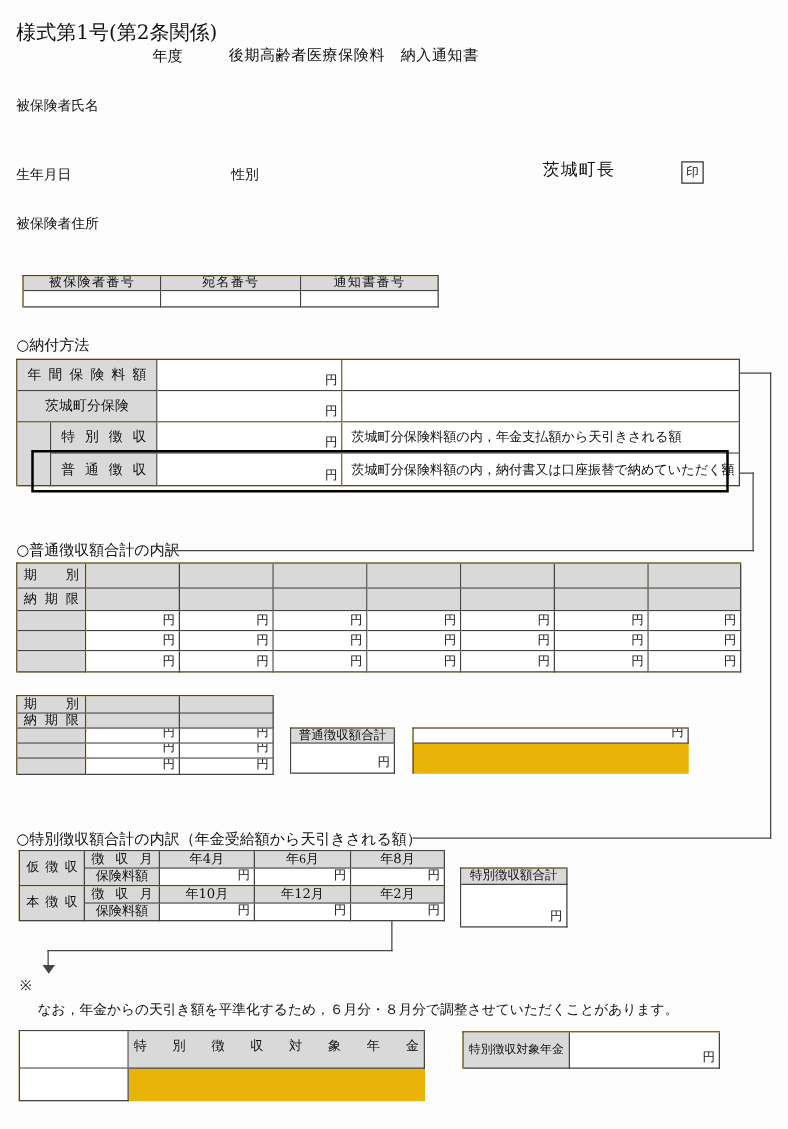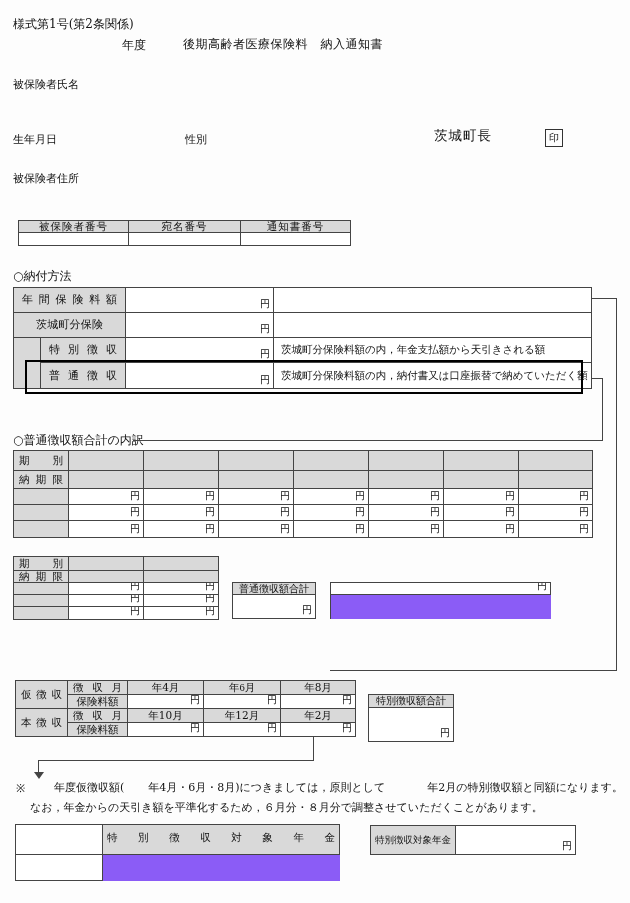--- a/index.html
+++ b/index.html
@@ -1,39 +1,39 @@
 <!DOCTYPE html>
 <html><head>
 <meta charset="utf-8">
 <style>
   html,body{margin:0;padding:0;background:#fff;}
   body{font-family:"DejaVu Serif","Liberation Serif",serif;color:#111;}
   .page{position:relative;width:630px;height:903px;background:#fdfdfd;overflow:hidden;}
   .txt{position:absolute;white-space:nowrap;font-size:11px;}
   
-  .t{position:absolute;display:grid;border-top:1px solid #444;border-left:1px solid #444;background:#8b5cf6;box-sizing:content-box;}
+  .t{position:absolute;display:grid;border-top:1px solid #444;border-left:1px solid #444;background:#eab308;box-sizing:content-box;}
   .c{border-right:1px solid #444;border-bottom:1px solid #444;box-sizing:border-box;overflow:hidden;background:#fff;}
   .g{background:#d9d9d9;}
   .lab{font-size:11px;text-align:justify;text-align-last:justify;padding:0 8px;}
   .lab2{font-size:10.5px;text-align:justify;text-align-last:justify;padding:0 5px;}
   .yen{display:flex;align-items:flex-end;justify-content:flex-end;font-size:10px;padding:0 3px 1px 0;}
   .mon{font-size:10.5px;text-align:center;}
   .desc{font-size:10.5px;display:flex;align-items:center;padding-left:7px;white-space:nowrap;}
   .hdrc{font-size:10.5px;text-align:center;letter-spacing:1px;}
   .ln{position:absolute;background:#444;}
   .boldbox{position:absolute;border:2px solid #000;background:transparent;pointer-events:none;}
   .seal{position:absolute;border:1px solid #333;width:16px;height:16px;font-size:10px;display:flex;align-items:center;justify-content:center;}
   .arrowhead{position:absolute;width:0;height:0;border-left:5px solid transparent;border-right:5px solid transparent;border-top:7px solid #444;}
 </style>
 </head>
 <body>
 
 <div class="page">
 
-  <div class="txt" style="left:13px;top:16px;font-size:12px;">様式第1号(第2条関係)</div>
+  <div class="txt" style="left:13px;top:16px;font-size:16px;">様式第1号(第2条関係)</div>
   <div class="txt" style="left:122px;top:37px;font-size:12px;">年度</div>
   <div class="txt" style="left:183px;top:36px;font-size:12px;letter-spacing:0.5px;">後期高齢者医療保険料　納入通知書</div>
   <div class="txt" style="left:13px;top:77px;">被保険者氏名</div>
   <div class="txt" style="left:13px;top:132px;">生年月日</div>
   <div class="txt" style="left:185px;top:132px;">性別</div>
   <div class="txt" style="left:434px;top:127px;font-size:13.5px;letter-spacing:1px;">茨城町長</div>
   <div class="seal" style="left:545px;top:129px;">
       <span>印</span>
     </div>
   <div class="txt" style="left:13px;top:171px;">被保険者住所</div>
@@ -141,20 +141,21 @@
 
   <div class="t" style="left:232px;top:582px;grid-template-columns:83px;grid-template-rows:12px 24px;">
     <div class="c g" style="font-size:10px;text-align:center;line-height:11px;">普通徴収額合計</div>
     <div class="c yen">円</div>
   </div>
 
   <div class="t" style="left:330px;top:582px;grid-template-columns:220px;grid-template-rows:12px 24px;">
     <div class="c yen">円</div>
   </div>
 
+  <div class="txt" style="left:13px;top:663px;font-size:12px;">○特別徴収額合計の内訳（年金受給額から天引きされる額）</div>
   <div class="ln" style="left:330px;top:670px;width:287px;height:1px;"></div>
 
   <div class="t" style="left:15px;top:680px;grid-template-columns:52px 60px 76px 77px 75px;grid-template-rows:14px 14px 14px 14px;">
     <div class="c g lab2" style="grid-column:1;grid-row:1/3;line-height:27px;">仮徴収</div>
     <div class="c g lab2" style="grid-column:2;grid-row:1;line-height:13px;">徴収月</div>
     <div class="c g mon" style="line-height:13px;">年4月</div>
     <div class="c g mon" style="line-height:13px;font-family:Liberation Serif, serif;">年6月</div>
     <div class="c g mon" style="line-height:13px;">年8月</div>
     <div class="c g lab2" style="grid-column:2;grid-row:2;line-height:13px;text-align-last:auto;text-align:center;padding:0 2px;">保険料額</div>
     <div class="c yen">円</div>
@@ -175,23 +176,20 @@
     <div class="c g" style="font-size:10px;text-align:center;line-height:12px;">特別徴収額合計</div>
     <div class="c yen">円</div>
   </div>
 
   <div class="ln" style="left:313px;top:736px;width:1px;height:25px;"></div>
   <div class="ln" style="left:38px;top:760px;width:276px;height:1px;"></div>
   <div class="ln" style="left:38px;top:760px;width:1px;height:13px;"></div>
   <div class="arrowhead" style="left:34px;top:772px;"></div>
 
   <div class="txt" style="left:16px;top:780px;">※</div>
-  <div class="txt" style="left:54px;top:780px;">
-    <span>年度仮徴収額(</span><span style="display:inline-block;width:24px;"></span><span>年4月・6月・8月)につきましては，原則として</span><span style="display:inline-block;width:42px;"></span><span>年2月の特別徴収額と同額になります。</span>
-  </div>
   <div class="txt" style="left:30px;top:800px;">なお，年金からの天引き額を平準化するため，６月分・８月分で調整させていただくことがあります。</div>
 
   <div class="t" style="left:15px;top:824px;grid-template-columns:87px 237px;grid-template-rows:30px 26px;">
     <div class="c"></div>
     <div class="c g" style="font-size:10.5px;text-align:justify;text-align-last:justify;padding:0 4px;line-height:25px;">特別徴収対象年金</div>
     <div class="c"></div>
   </div>
 
   <div class="t" style="left:370px;top:825px;grid-template-columns:85px 120px;grid-template-rows:29px;">
     <div class="c g" style="font-size:9.5px;text-align:center;line-height:28px;">特別徴収対象年金額</div>

